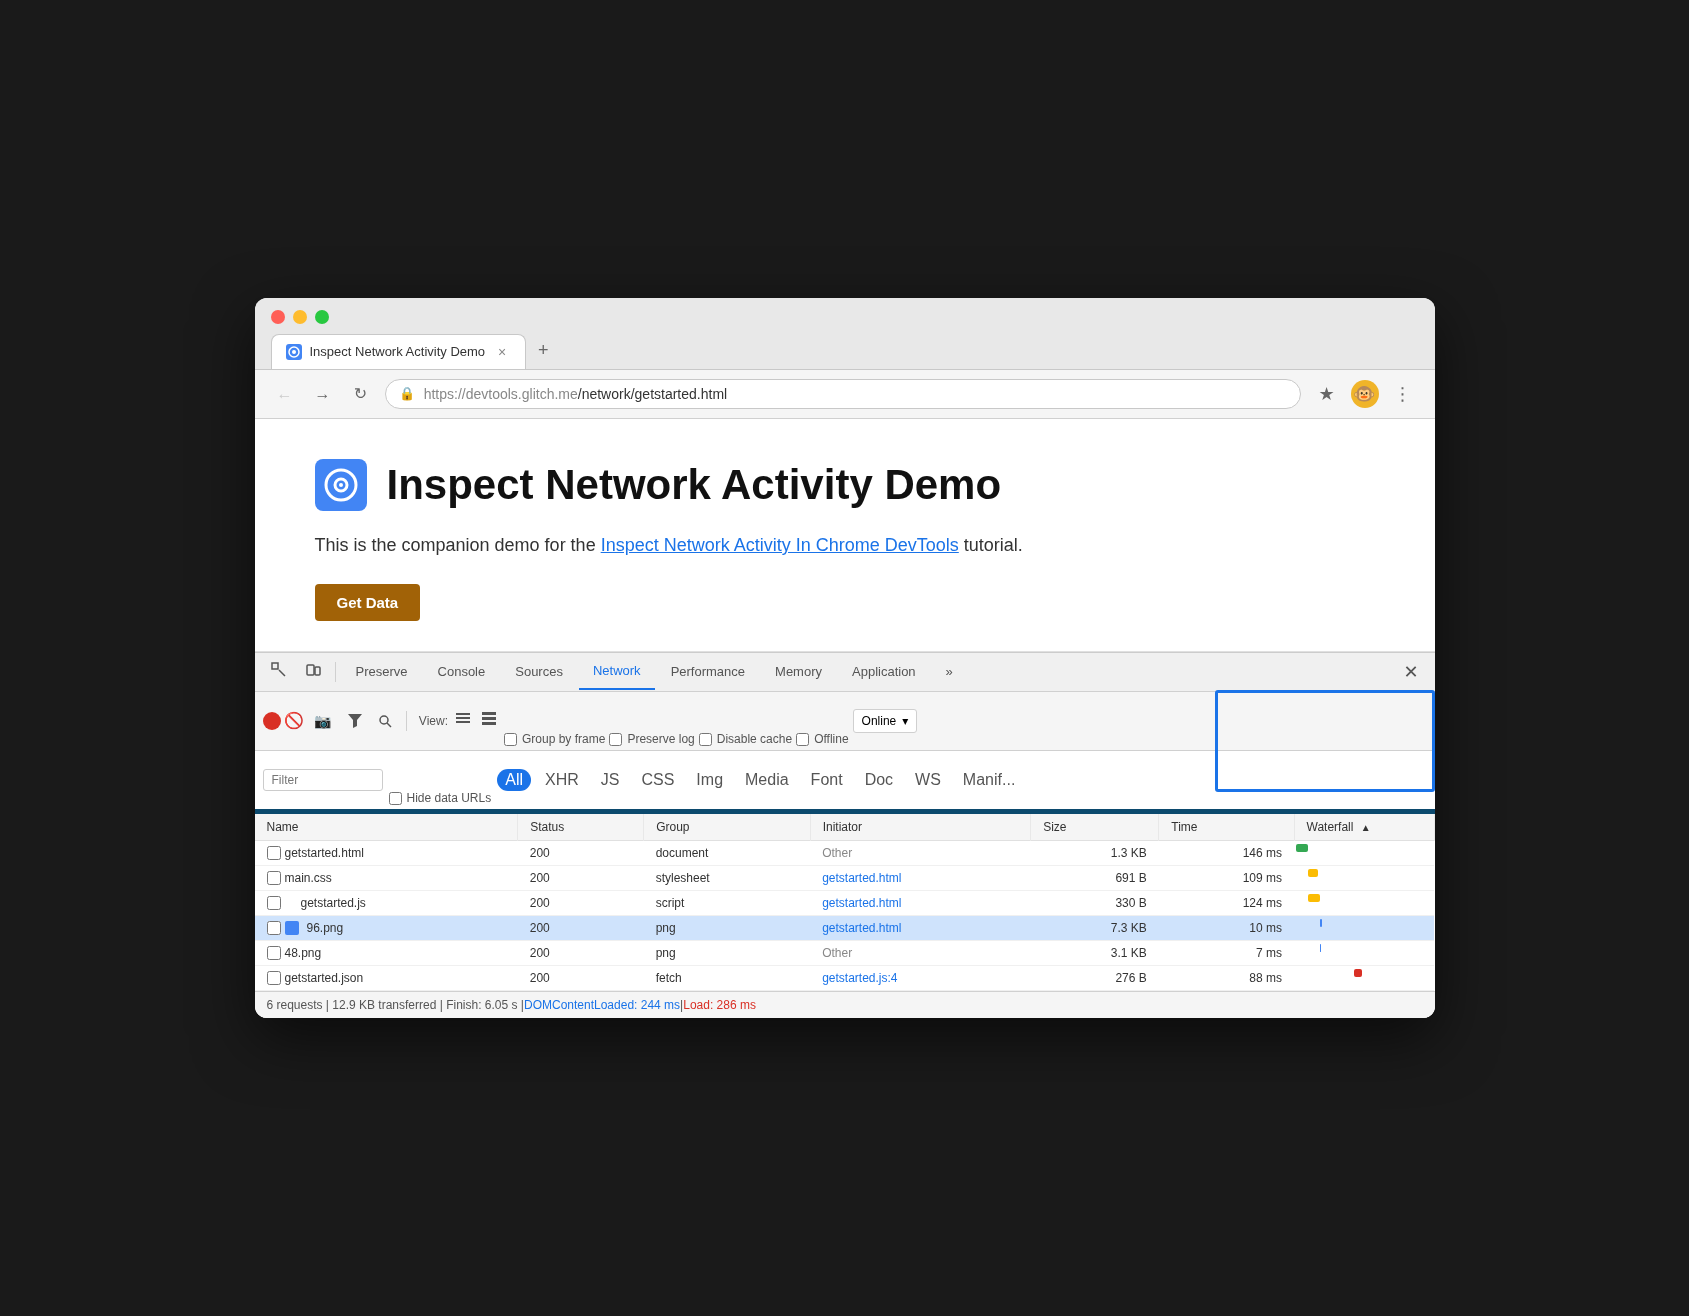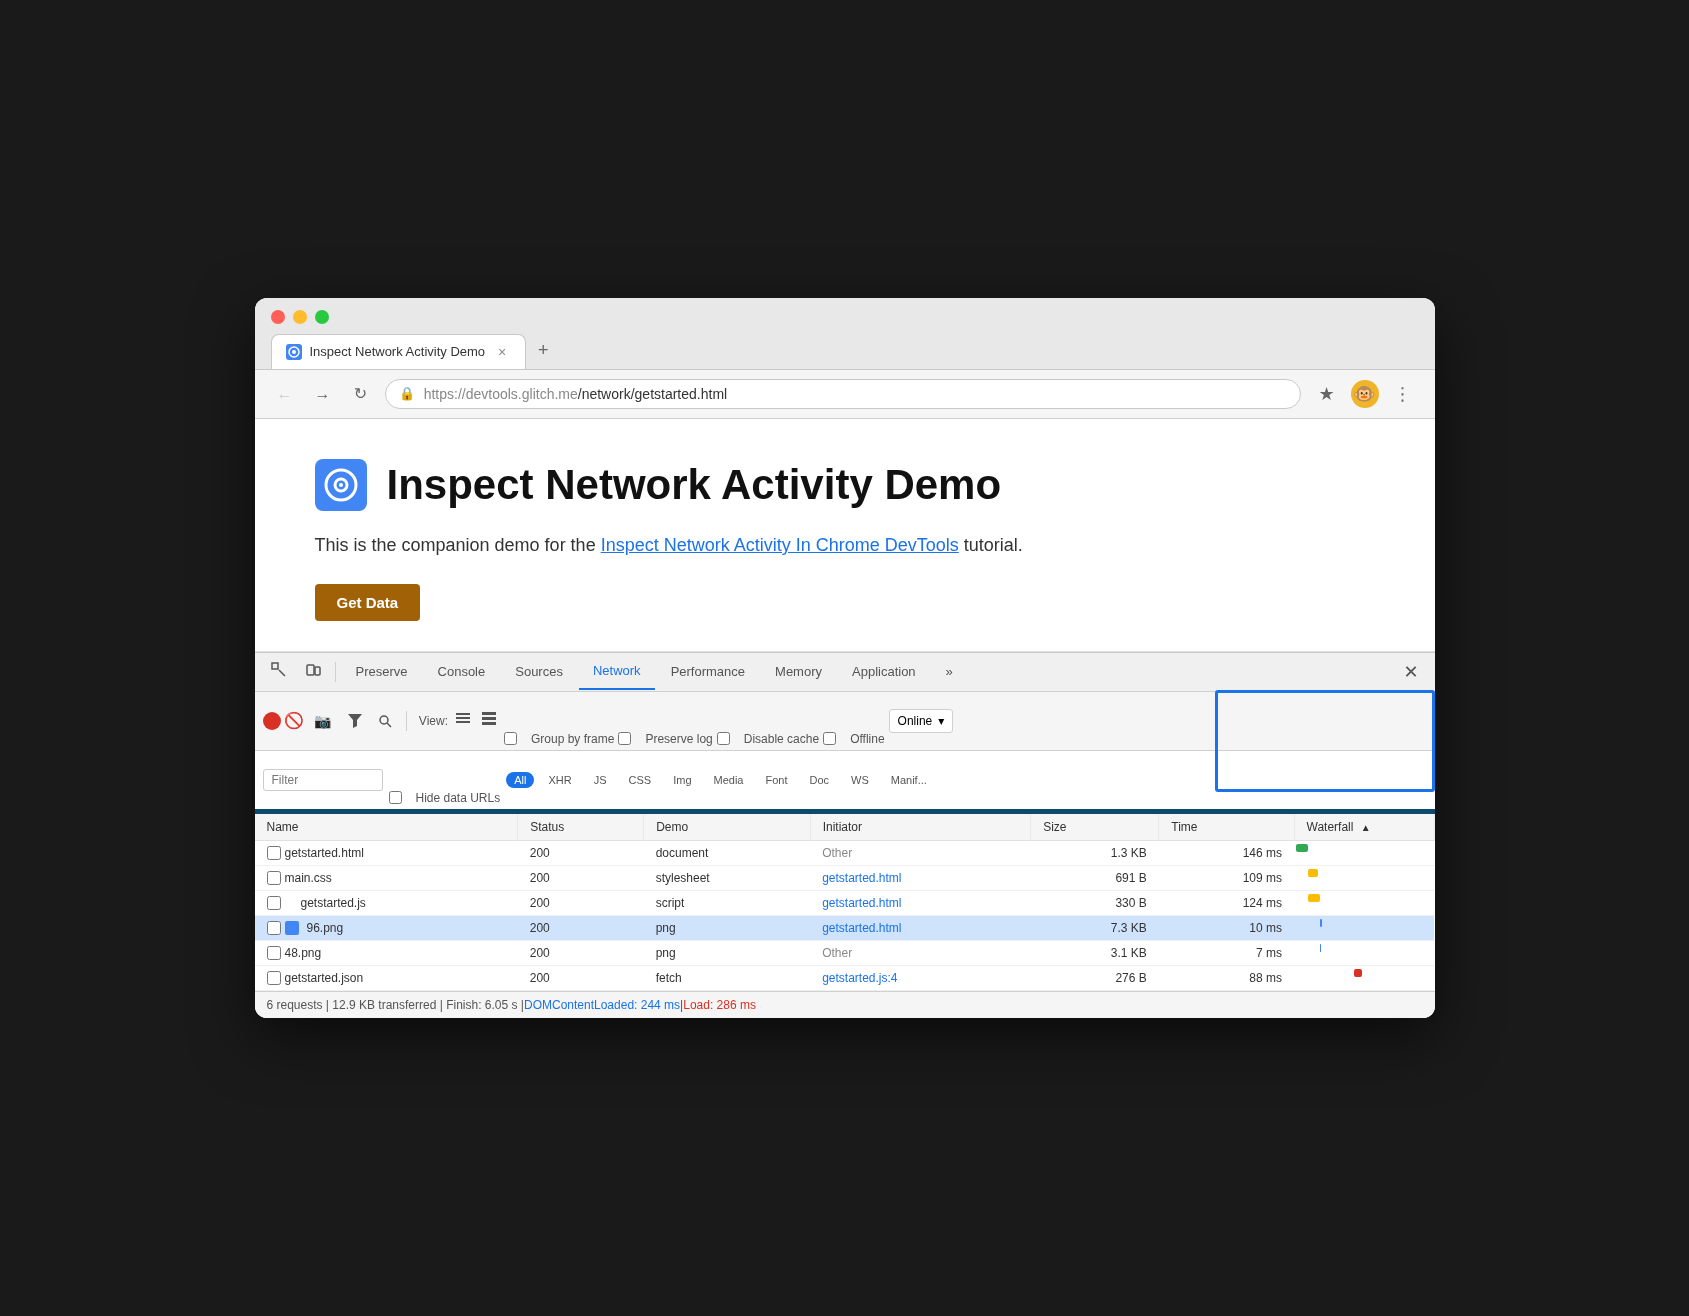--- a/index.html
+++ b/index.html
@@ -359,22 +359,22 @@
       background: none;
       border: none;
       cursor: pointer;
       color: #555;
       font-size: 16px;
       padding: 2px 4px;
     }
 
     .checkbox-label {
       display: flex;
-      align-items: center;
-      gap: 14px;
+      align-items: flex-end;
+      gap: 5px;
       font-size: 12px;
       color: #555;
       cursor: pointer;
       margin-top: 36px;
     }
 
     .checkbox-label input[type="checkbox"] {
       margin: 0;
     }
 
@@ -394,21 +394,21 @@
       border-radius: 3px;
       padding: 3px 8px;
       font-size: 12px;
       width: 120px;
       color: #555;
     }
 
     .filter-tab {
       padding: 2px 8px;
       border-radius: 12px;
-      font-size: 11px;
+      font-size: 16px;
       cursor: pointer;
       border: none;
       background: none;
       color: #555;
     }
 
     .filter-tab.all {
       background: #1a73e8;
       color: white;
     }
@@ -675,21 +675,21 @@
       <button class="filter-tab">Doc</button>
       <button class="filter-tab">WS</button>
       <button class="filter-tab">Manif...</button>
     </div>
 
     <table class="network-table">
       <thead>
         <tr>
           <th>Name</th>
           <th>Status</th>
-          <th>Demo</th>
+          <th>Group</th>
           <th>Initiator</th>
           <th>Size</th>
           <th>Time</th>
           <th>Waterfall <span class="sort-arrow">▲</span></th>
         </tr>
       </thead>
       <tbody id="network-tbody">
       <tr>
             <td style="display: flex; align-items: center; gap: 4px;">
               <input type="checkbox" class="row-checkbox" style="">

